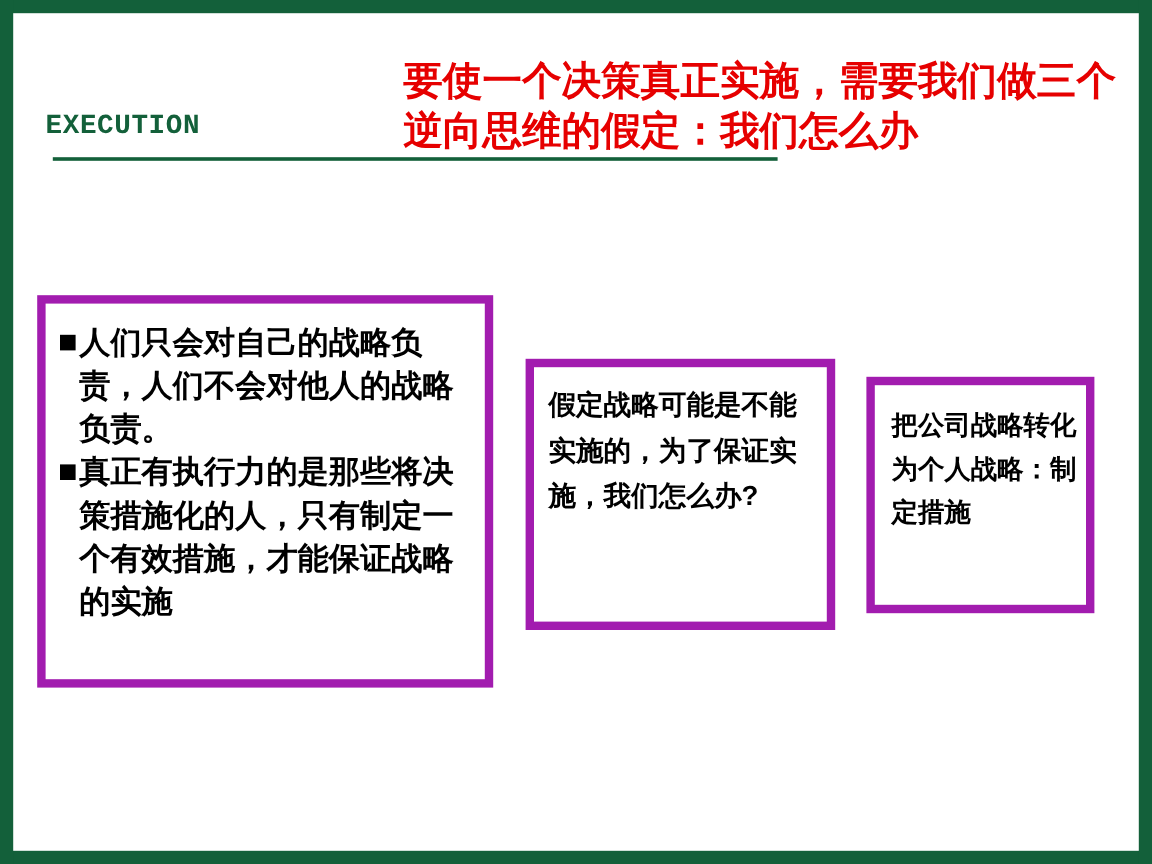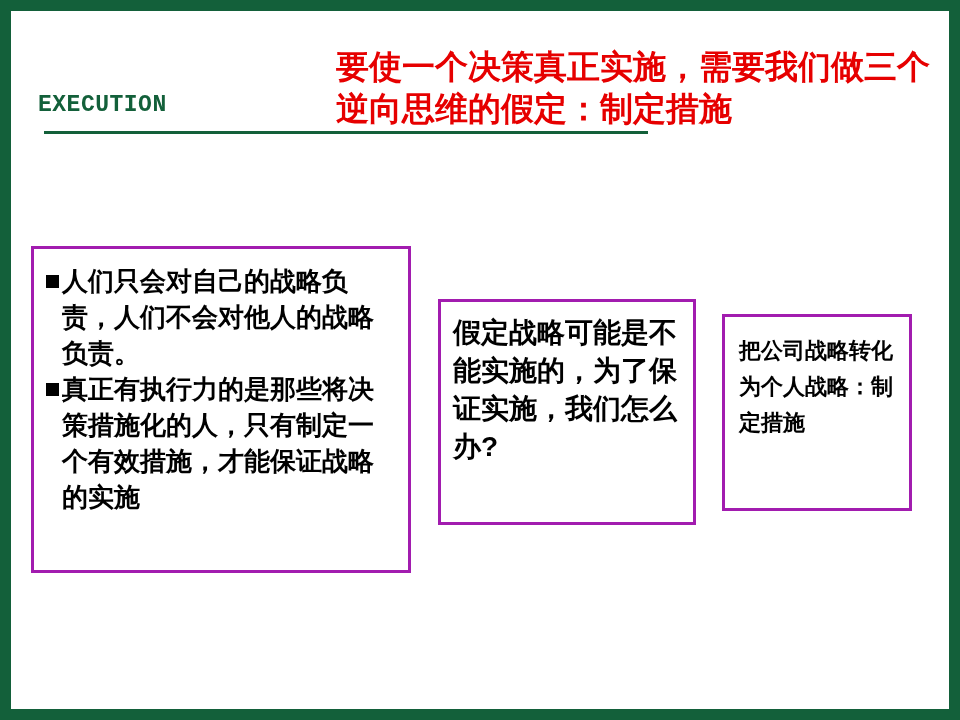--- a/index.html
+++ b/index.html
@@ -82,21 +82,21 @@
     color: #e60000;
     font-size: 33px;
     font-weight: bold;
     line-height: 42px;
     font-family: "Liberation Sans", sans-serif;
     letter-spacing: 0px;
   }
 
   .box {
     position: absolute;
-    border: 3px solid #a21caf;
+    border: 7px solid #a21caf;
     background: #ffffff;
     box-sizing: border-box;
   }
 
   .box-a {
     left: 31px;
     top: 246px;
     width: 380px;
     height: 327px;
     padding: 14px 10px 10px 12px;
@@ -133,21 +133,21 @@
     height: 13px;
     background: #000000;
     margin-top: 12px;
     margin-right: 3px;
   }
   .bullet-text {
     flex: 1 1 auto;
   }
 
   .plain-text {
-    font-size: 28px;
+    font-size: 23px;
     font-weight: bold;
     color: #000000;
     line-height: 38px;
     font-family: "Liberation Sans", sans-serif;
   }
   .plain-text-sm {
     font-size: 22px;
     font-weight: bold;
     color: #000000;
     line-height: 36px;
@@ -161,21 +161,21 @@
 
   <div class="frame-top"></div>
   <div class="frame-bottom"></div>
   <div class="frame-left"></div>
   <div class="frame-right"></div>
 
   <div class="section-label">EXECUTION</div>
 
   <div class="underline"></div>
 
-  <div class="slide-title">要使一个决策真正实施，需要我们做三个逆向思维的假定：制定措施</div>
+  <div class="slide-title">要使一个决策真正实施，需要我们做三个逆向思维的假定：我们怎么办</div>
 
   <div class="box box-a">
     <div class="bullet-para">
       <span class="bullet-mark"></span>
       <span class="bullet-text">人们只会对自己的战略负责，人们不会对他人的战略负责。</span>
     </div>
     <div class="bullet-para">
       <span class="bullet-mark"></span>
       <span class="bullet-text">真正有执行力的是那些将决策措施化的人，只有制定一个有效措施，才能保证战略的实施</span>
     </div>

